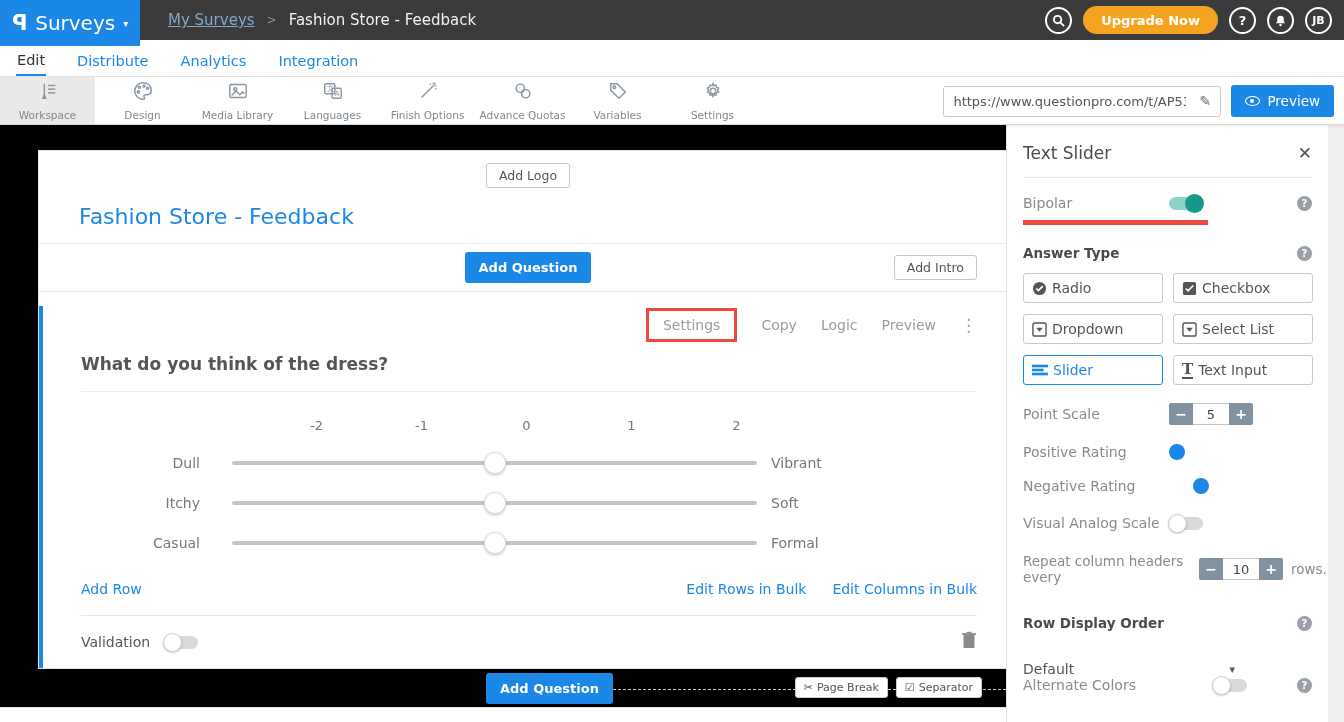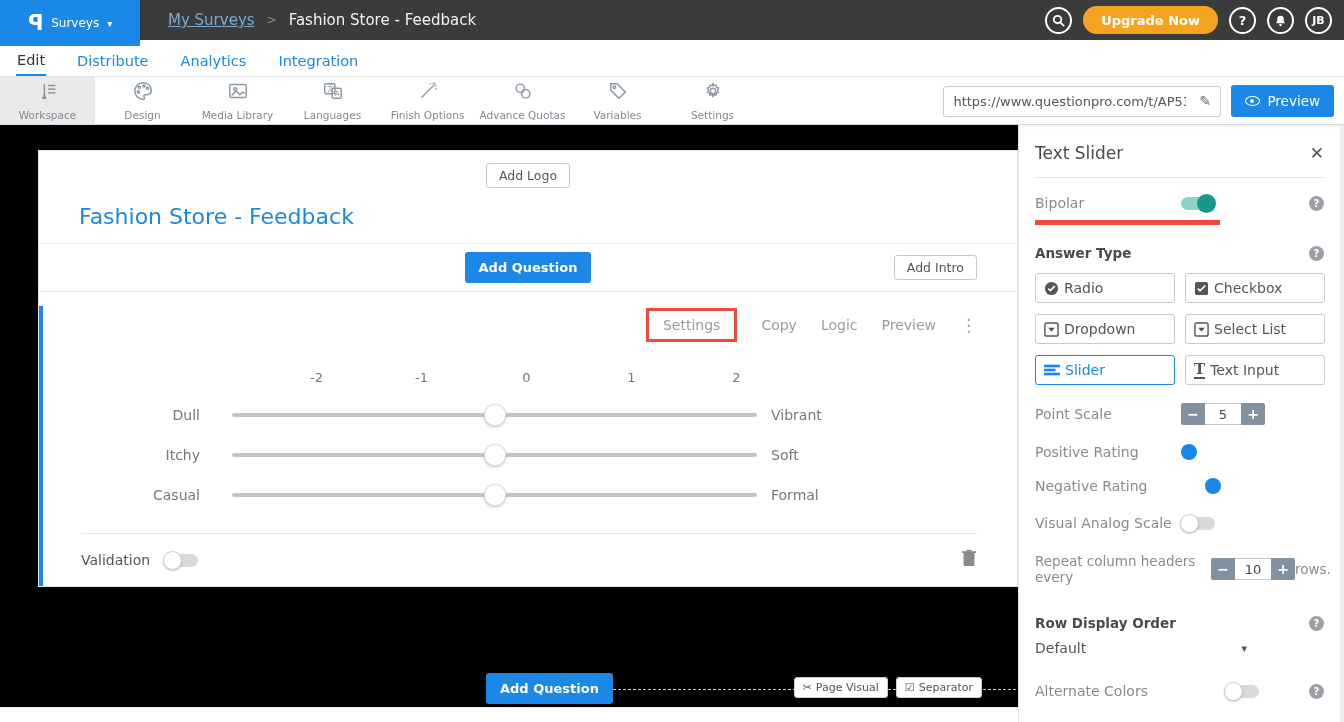--- a/index.html
+++ b/index.html
@@ -3,21 +3,21 @@
 <meta charset="utf-8">
 <style>
   * { margin:0; padding:0; box-sizing:border-box; }
   html,body { width:1344px; height:722px; overflow:hidden; font-family:"DejaVu Sans","Liberation Sans",sans-serif; background:#f0efee; }
 
   
   .topbar { position:absolute; left:0; top:0; width:1344px; height:40px; background:#3b3b3b; z-index:30; }
   .brand { position:absolute; left:0; top:0; width:140px; height:46px; background:#1b87e6; z-index:40;
            display:flex; align-items:center; justify-content:center; gap:8px; color:#fff; }
   .brand .logo { font-size:21px; font-weight:bold; line-height:1; transform:scaleX(-1); display:inline-block; }
-  .brand .bname { font-size:12px; }
+  .brand .bname { font-size:20px; }
   .brand .bcaret { font-size:10px; }
   .crumbs { position:absolute; left:168px; top:0; height:40px; display:flex; align-items:center; gap:12px; font-size:15px; }
   .crumb-parent { color:#7fa8cc; cursor:pointer;text-decoration:underline; }
   .crumb-sep { color:#8f8f8f; font-size:12px; }
   .crumb-current { color:#f2f2f2; }
   .top-right { position:absolute; right:12px; top:0; height:40px; display:flex; align-items:center; gap:11px; }
   .circle-btn { width:27px; height:27px; border:2px solid #fff; border-radius:50%; color:#fff;
                 display:flex; align-items:center; justify-content:center; font-size:13px; font-weight:bold; cursor:pointer; background:transparent; }
   .upgrade { height:28px; padding:0 18px; background:#f6a41f; border:none; border-radius:14px; color:#fff;
              font-size:13px; font-weight:bold; cursor:pointer; font-family:inherit; }
@@ -92,21 +92,21 @@
 
   
   .footer-row { position:absolute; left:38px; top:548px; width:980px; height:34px; }
   .dash-line { position:absolute; left:560px; right:2px; top:16px; border-top:1px dashed #c9c9c9; }
   .footer-addq { position:absolute; left:448px; top:0; }
   .mini-btns { position:absolute; right:36px; top:4px; display:flex; gap:8px; }
   .mini-btn { background:#fff; border:1px solid #ccc; border-radius:3px; font-size:11px; color:#555; padding:3px 8px; font-family:inherit; cursor:pointer; display:flex; gap:4px; align-items:center; }
   .next-strip { position:absolute; left:0; bottom:0; width:1022px; height:15px; background:#fff; border-top:1px solid #e5e5e5; }
 
   
-  .panel { position:absolute; right:4px; top:125px; width:322px; height:597px; background:#fff; border-left:1px solid #e3e3e3; padding:0 16px; }
+  .panel { position:absolute; right:16px; top:125px; width:322px; height:597px; background:#fff; border-left:1px solid #e3e3e3; padding:0 16px; }
   .panel-head { display:flex; align-items:center; margin-top:18px; }
   .panel-title { font-size:17px; color:#4a4a4a; }
   .close-x { margin-left:auto; font-size:17px; font-weight:bold; color:#555; cursor:pointer; }
   .panel-div { border-top:1px solid #e5e5e5; margin-top:14px; }
   .prow { display:flex; align-items:center; }
   .plabel { font-size:14px; color:#8a8a8a; width:146px; flex:0 0 auto; }
   .plabel.wide { width:176px; }
   .pbold { font-size:13.5px; font-weight:bold; color:#4a4a4a; }
   .help { margin-left:auto; width:15px; height:15px; border-radius:50%; background:#9aa0a6; color:#fff; font-size:10px; font-weight:bold;
           display:flex; align-items:center; justify-content:center; cursor:pointer; flex:0 0 auto; }
@@ -118,21 +118,21 @@
   .aicon { display:flex; align-items:center; }
   .ticon { font-family:"DejaVu Serif","Liberation Serif",serif; font-weight:bold; font-size:15px; color:#555; border-bottom:2px solid #555; line-height:1; }
   .stepper { display:inline-flex; align-items:center; }
   .step-btn { width:24px; height:22px; background:#8191a0; color:#fff; border:none; font-size:14px; font-weight:bold; cursor:pointer;
               display:flex; align-items:center; justify-content:center; font-family:inherit; }
   .step-btn.minus { border-radius:2px 0 0 2px; }
   .step-btn.plus { border-radius:0 2px 2px 0; }
   .step-val { width:36px; height:22px; background:#fff; border:1px solid #c5c5c5; border-left:none; border-right:none;
               font-size:13px; color:#444; display:flex; align-items:center; justify-content:center; }
   .bluedot { width:16px; height:16px; border-radius:50%; background:#1b87e6; cursor:pointer; }
-  .rows-suffix { font-size:13.5px; color:#8a8a8a; }
+  .rows-suffix { font-size:13.5px; color:#8a8a8a; margin-left:8px; }
   .sel-row { display:flex; align-items:center; width:212px; font-size:14px; color:#555; cursor:pointer; }
   .sel-caret { margin-left:auto; font-size:11px; color:#555; }
 </style>
 </head>
 <body>
 
 <div class="topbar">
   <div class="crumbs">
     <span class="crumb-parent">My Surveys</span>
     <span class="crumb-sep">&gt;</span>
@@ -272,20 +272,21 @@
 
     <div class="sec-question">
       <div class="qmenu">
         <span class="mitem ann-box">Settings</span>
         <span class="mitem">Copy</span>
         <span class="mitem">Logic</span>
         <span class="mitem">Preview</span>
         <span class="kebab">⋮</span>
       </div>
 
+      <div class="qtext">What do you think of the dress?</div>
 
       <div class="scale-row">
         <span>-2</span>
         <span>-1</span>
         <span>0</span>
         <span>1</span>
         <span>2</span>
       </div>
 
       <div class="srow">
@@ -306,20 +307,27 @@
       </div>
       <div class="srow">
         <span class="slabel-l">Casual</span>
         <span class="trackwrap">
             <span class="track"></span>
             <span class="handle"></span>
           </span>
         <span class="slabel-r">Formal</span>
       </div>
 
+      <div class="links-row">
+        <span class="link">Add Row</span>
+        <span class="links-right">
+          <span class="link">Edit Rows in Bulk</span>
+          <span class="link">Edit Columns in Bulk</span>
+        </span>
+      </div>
 
       <div class="vdivider"></div>
       <div class="valid-row">
         <span class="valid-label">Validation</span>
         <span class="toggle off" style="margin-left:14px;">
             <span class="knob"></span>
           </span>
         <span class="trash">
           <svg width="16" height="18" viewBox="0 0 16 18">
               <rect x="2.5" y="4" width="11" height="13" rx="1" fill="#8a8a8a"></rect>
@@ -330,21 +338,21 @@
       </div>
     </div>
   </div>
 
   <div class="footer-row">
     <span class="dash-line"></span>
     <button class="btn-primary footer-addq">Add Question</button>
     <span class="mini-btns">
       <button class="mini-btn">
           <span>✂</span>
-          <span>Page Visual</span>
+          <span>Page Break</span>
         </button>
       <button class="mini-btn">
           <span>☑</span>
           <span>Separator</span>
         </button>
     </span>
   </div>
   <div class="next-strip"></div>
 </div>
 
@@ -455,28 +463,28 @@
       <button class="step-btn plus">+</button>
     </span>
     <span class="rows-suffix">rows.</span>
   </div>
 
   <div class="prow" style="margin-top:30px;">
     <span class="pbold">Row Display Order</span>
     <span class="help">?</span>
   </div>
 
-  <div class="prow" style="margin-top:9px;">
+  <div class="prow" style="margin-top:30px;">
     <span class="sel-row">
       <span>Default</span>
       <span class="sel-caret">▾</span>
     </span>
   </div>
 
-  <div class="prow" style="margin-top:27px;gap:44px;">
+  <div class="prow" style="gap:44px;">
     <span class="plabel">Alternate Colors</span>
     <span class="toggle off">
         <span class="knob"></span>
       </span>
     <span class="help">?</span>
   </div>
 
 </div>
 
 </body></html>

